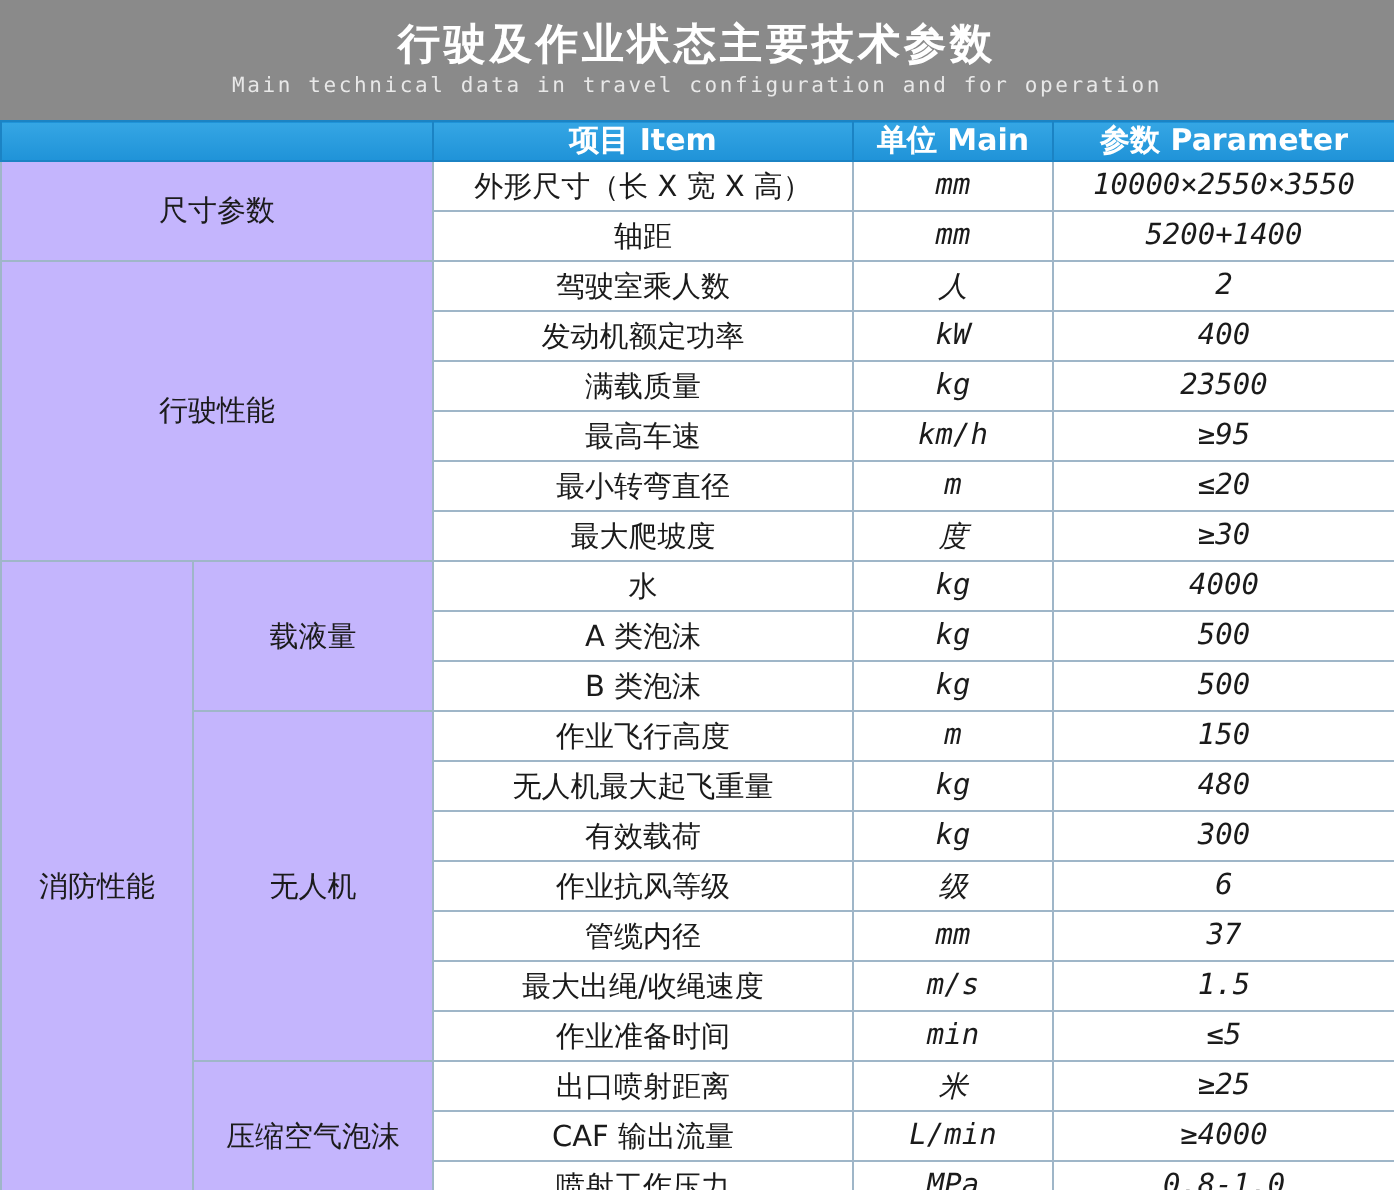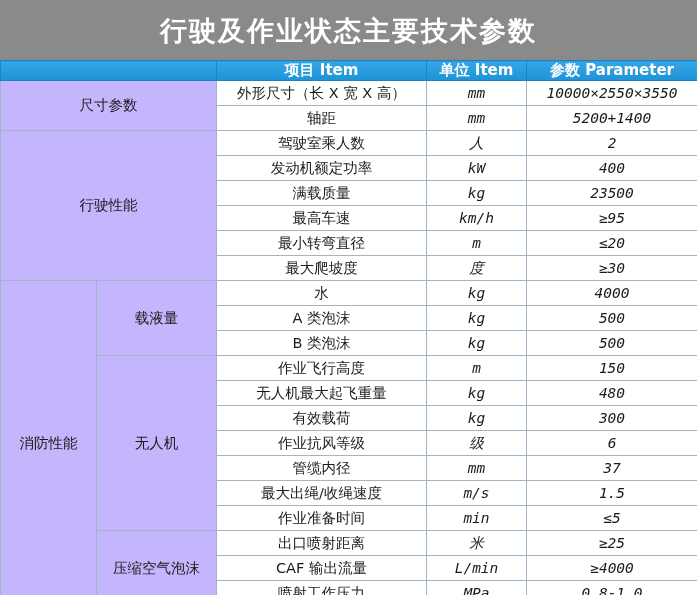--- a/index.html
+++ b/index.html
@@ -26,21 +26,21 @@
     align-items: center;
     justify-content: center;
     position: relative;
   }
   .header-inner {
     text-align: center;
     line-height: 1;
   }
   .header-title {
     color: #ffffff;
-    font-size: 27px;
+    font-size: 21px;
     font-weight: bold;
     letter-spacing: 2px;
     font-family: "DejaVu Sans", sans-serif;
   }
   .header-sub {
     color: #e8e8e8;
     font-size: 10.5px;
     letter-spacing: 1.3px;
     margin-top: 5px;
     font-family: "DejaVu Sans Mono", monospace;
@@ -97,36 +97,37 @@
   }
 </style>
 </head>
 <body>
 
 <div class="page">
 
   <div class="header">
     <div class="header-inner">
       <div class="header-title">行驶及作业状态主要技术参数</div>
+      <div class="header-sub">Main technical data in travel configuration and for operation</div>
     </div>
   </div>
 
   <table class="spec">
     <colgroup>
       <col class="c1">
         <col class="c2">
         <col class="c3">
         <col class="c4">
         <col class="c5">
     </colgroup>
     <thead>
       <tr>
         <th class="blank" colspan="2"></th>
         <th>项目 Item</th>
-        <th>单位 Item</th>
+        <th>单位 Main</th>
         <th>参数 Parameter</th>
       </tr>
     </thead>
     <tbody>
 
       <tr>
         <td class="group" rowspan="2" colspan="2">尺寸参数</td>
         <td class="sub">外形尺寸（长 X 宽 X 高）</td>
         <td class="unit">mm</td>
         <td class="param">10000×2550×3550</td>

